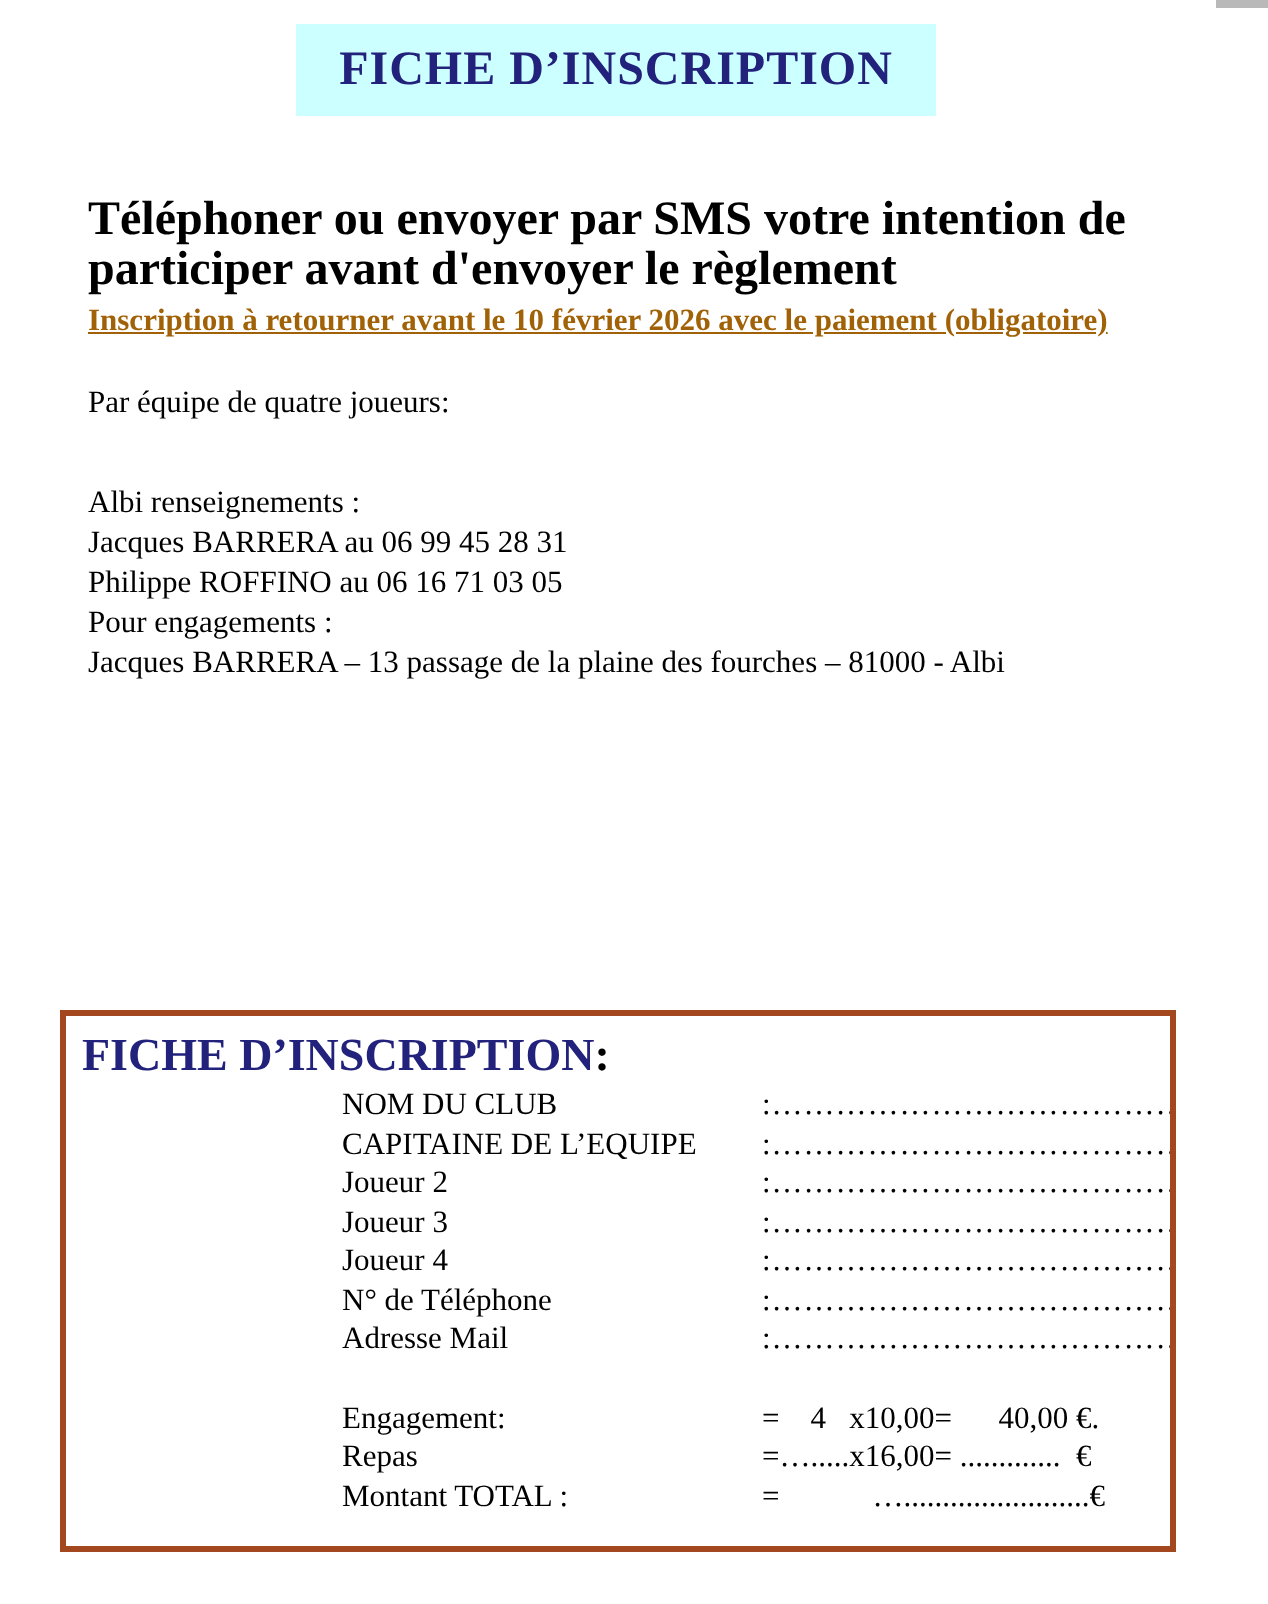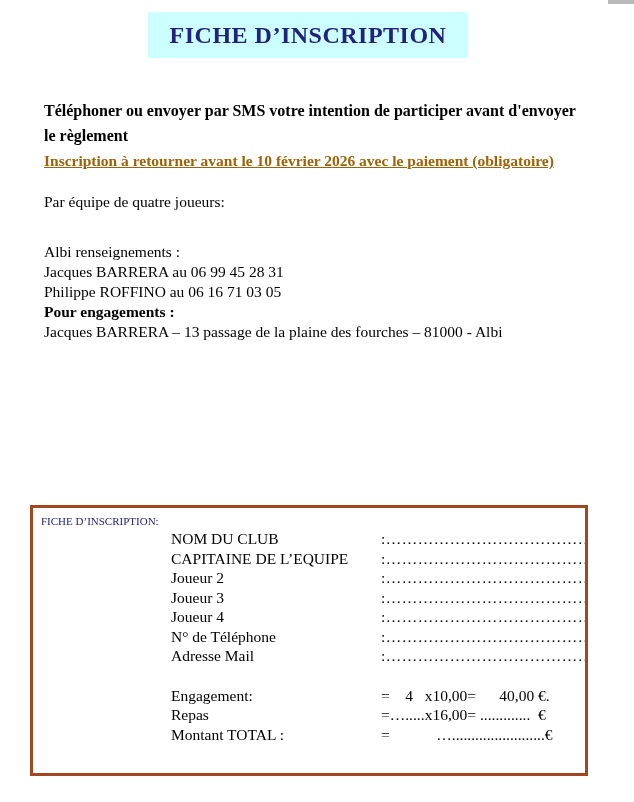--- a/index.html
+++ b/index.html
@@ -21,43 +21,43 @@
     background: #ccffff;
     display: flex; align-items: center; justify-content: center;
   }
   .title-banner .title-text {
     font-size: 24px; font-weight: bold; color: #22227c;
     letter-spacing: 0.5px;
   }
   .content { margin-left: 44px; margin-right: 40px; font-size: 15.5px; }
   .main-heading {
     margin-top: 40px;
-    font-size: 16px; font-weight: bold; line-height: 25px;
+    font-size: 24px; font-weight: bold; line-height: 25px;
     max-width: 540px;
   }
   .confirm-line { margin-top: 27px; font-weight: bold; }
   .deadline-line {
     margin-top: 4px; font-weight: bold; color: #a16207;
     text-decoration: underline;
     white-space: nowrap;
   }
   .fees-row { margin-top: 22px; display: flex; line-height: 20px; }
   .fees-label { width: 216px; flex-shrink: 0; }
   .fees-lines { display: flex; flex-direction: column; }
   .payment-par { margin-top: 36px; line-height: 20px; max-width: 545px; }
   .contacts { margin-top: 30px; line-height: 20px; }
-  .bold-line { font-weight: bold; }
+  .bold-line { font-weight: normal; }
   .form-box {
     position: absolute; left: 30px; top: 505px;
     width: 558px; height: 271px;
     border: 3px solid #a3481e;
     padding: 7px 0 0 8px;
     background: #ffffff;
   }
-  .form-title { font-size: 11px; font-weight: normal; }
+  .form-title { font-size: 23px; font-weight: bold; }
   .form-title .navy { color: #22227c; }
   .form-title .colon { color: #000000; }
   .form-rows { margin-top: 2px; font-size: 15.5px; }
   .form-row { display: flex; line-height: 19.5px; height: 19.5px; }
   .form-indent { width: 130px; flex-shrink: 0; }
   .form-label { width: 210px; flex-shrink: 0; }
   .form-value {
     flex: 1; overflow: hidden; white-space: nowrap;
     letter-spacing: 0.5px;
   }

